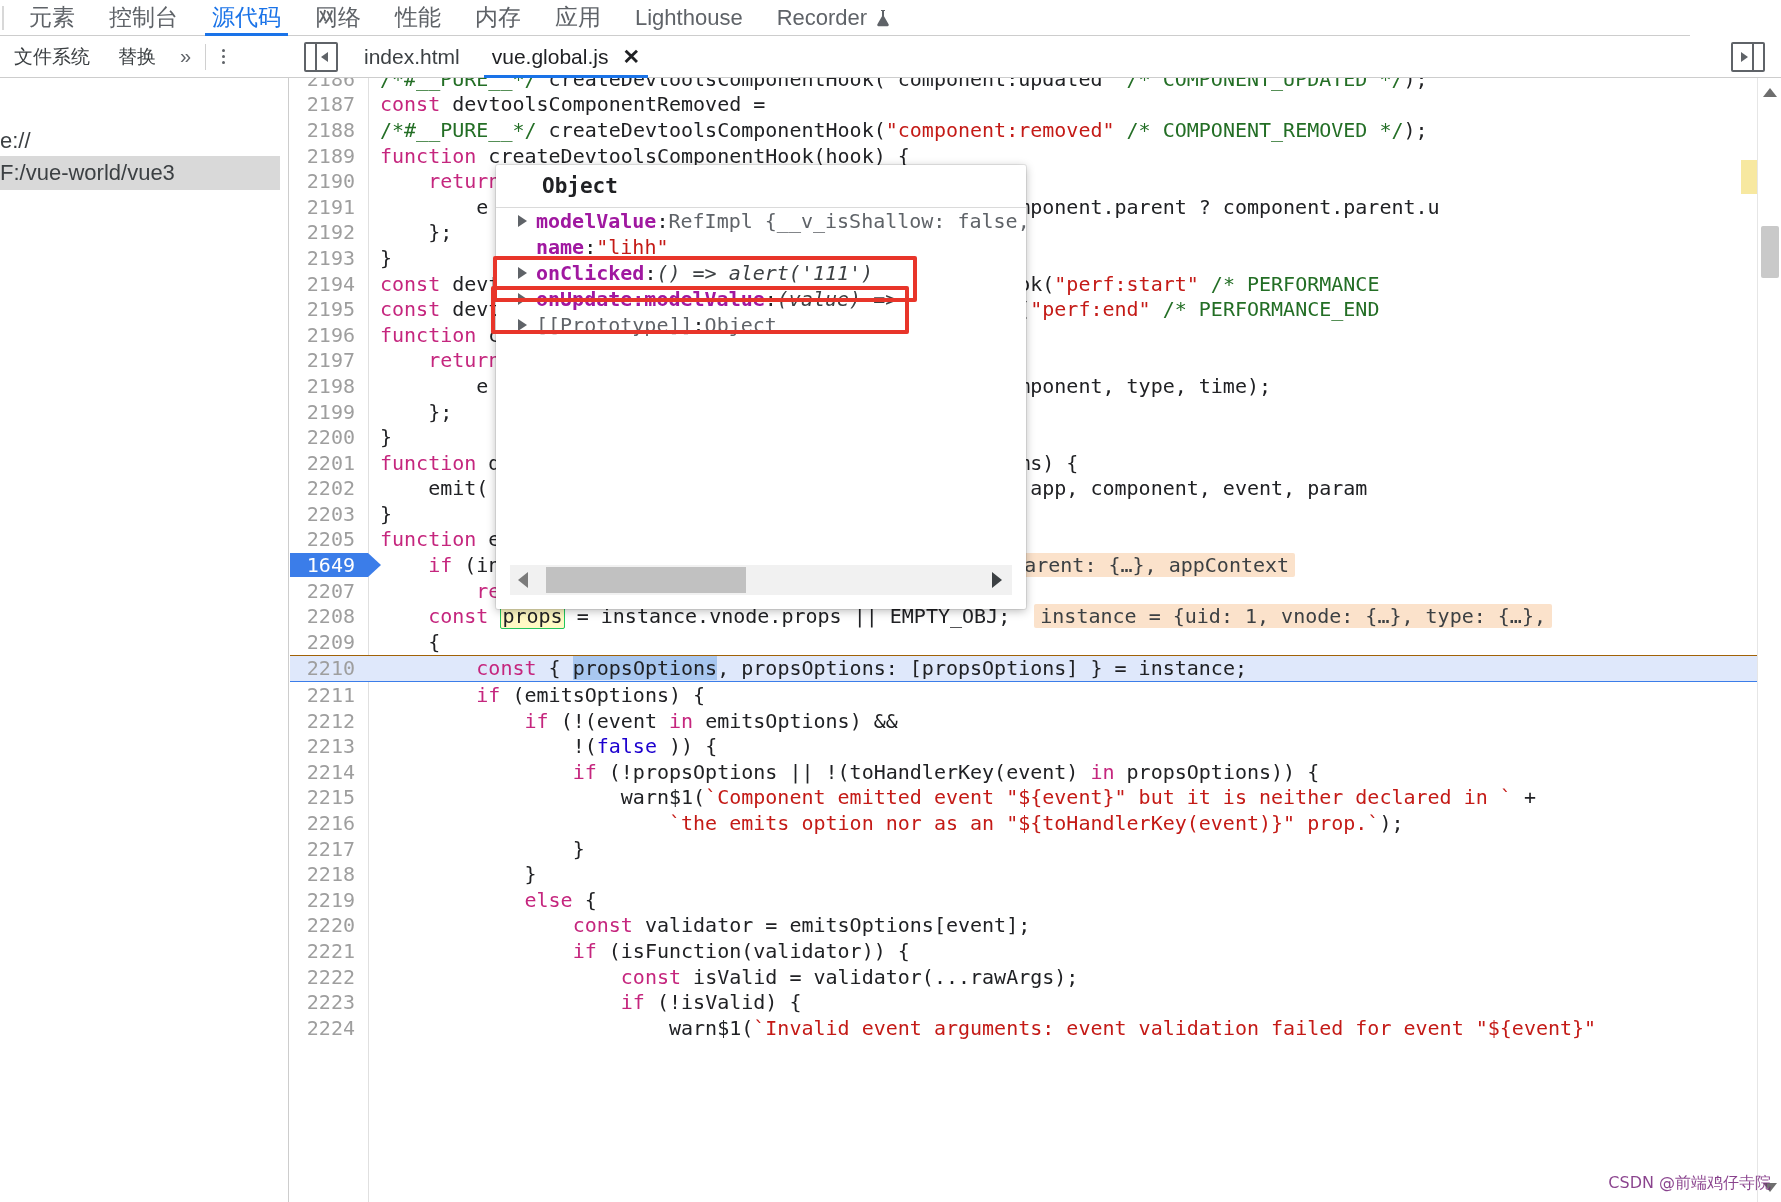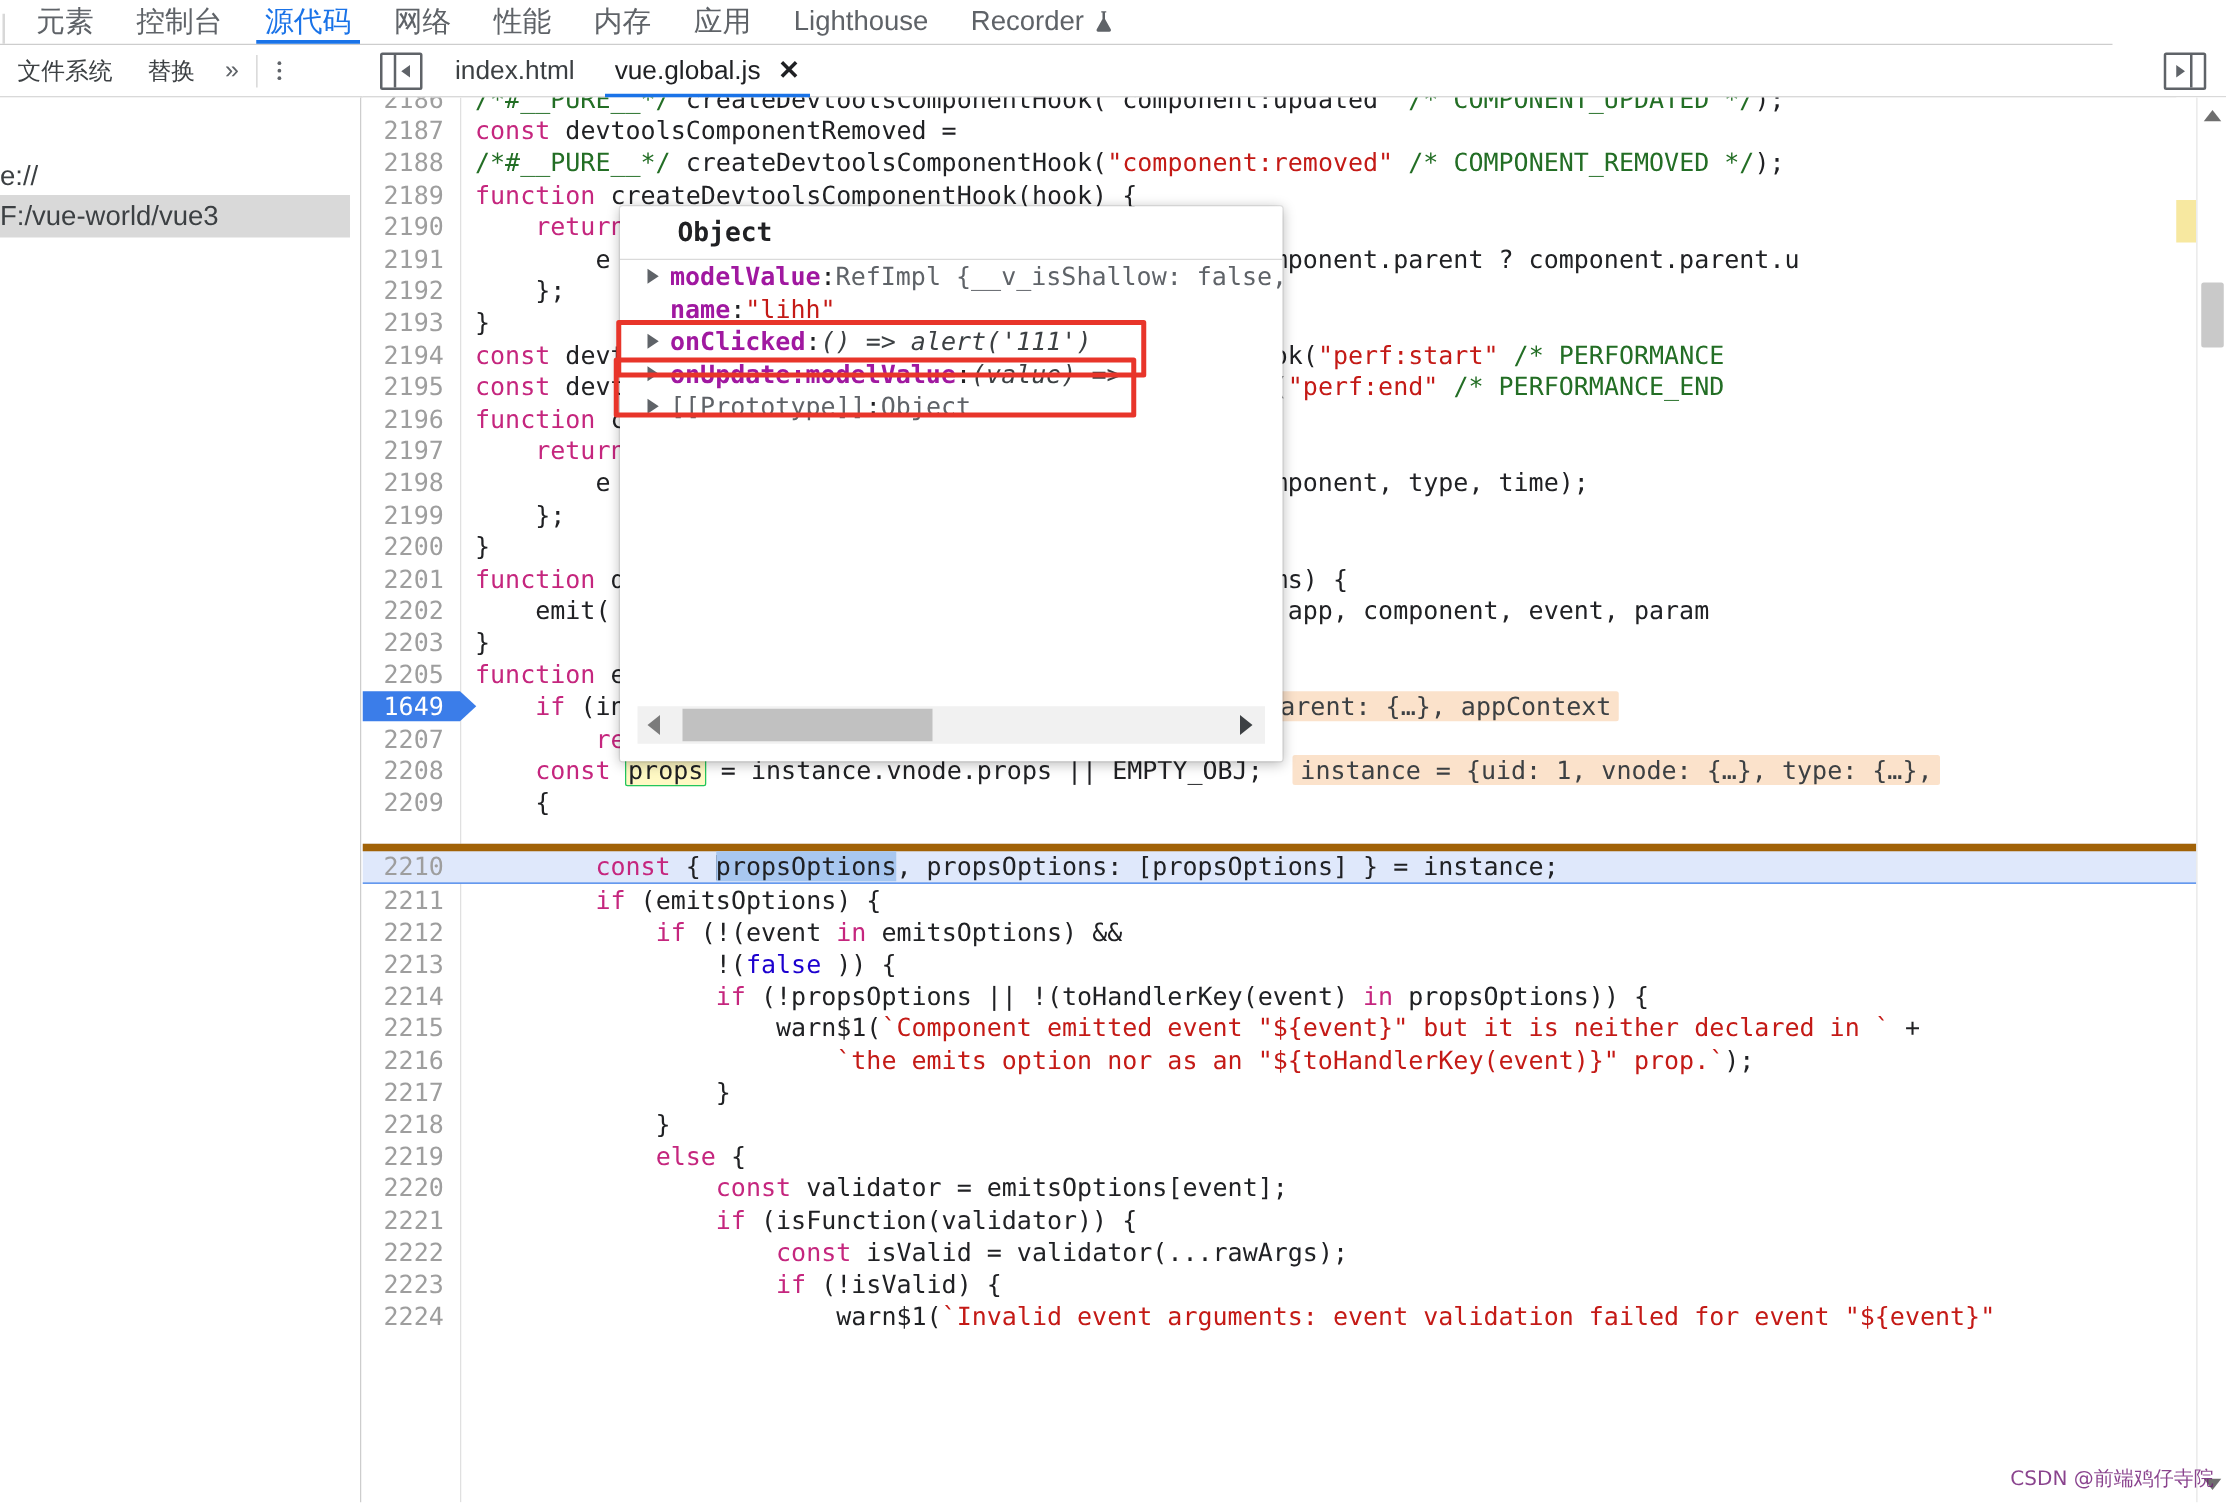--- a/index.html
+++ b/index.html
@@ -10,21 +10,21 @@
     overflow:hidden;
     position:relative;
     -webkit-font-smoothing:antialiased;
   }
 
   
   #panel-tabs{
     position:absolute;left:0;top:0;width:1690px;height:36px;
     background:#ffffff;
     border-bottom:1px solid #cdcdcd;
-    display:flex;align-items:flex-end;
+    display:flex;align-items:center;
     box-sizing:border-box;
   }
   #panel-tabs .leftrule{
     width:2px;height:24px;background:#d8d8d8;margin-left:2px;margin-right:8px;
   }
   .ptab{
     position:relative;
     height:36px;
     display:flex;align-items:center;
     padding:0 17px;
@@ -132,21 +132,21 @@
     color:#9e9e9e;font-family:"DejaVu Sans Mono", monospace;font-size:20px;
   }
   .code-line.exec .gutter{
     background:#3b7de9;color:#ffffff;position:relative;
   }
   .code-line.exec .gutter:after{
     content:"";position:absolute;right:-13px;top:0;width:0;height:0;
     border-top:12.8px solid transparent;border-bottom:12.8px solid transparent;border-left:13px solid #3b7de9;
   }
   .code-line.selrow{background:#dfe8fb;}
-  .code-line.selrow.top{border-top:6px solid #a16207;margin-top:20px;}
+  .code-line.selrow.top{border-top:1px solid #a16207;}
   .code-line.selrow.bot{border-bottom:1px solid #3b7de9;}
   .codetext{padding-left:12px;color:#202124;}
   .gutter-sep{
     position:absolute;left:78px;top:0;bottom:0;width:1px;background:#e0e0e0;
   }
 
   .kw{color:#c5267e;}
   .str{color:#c41a16;}
   .com{color:#236e25;}
   .boolv{color:#1c00cf;}

